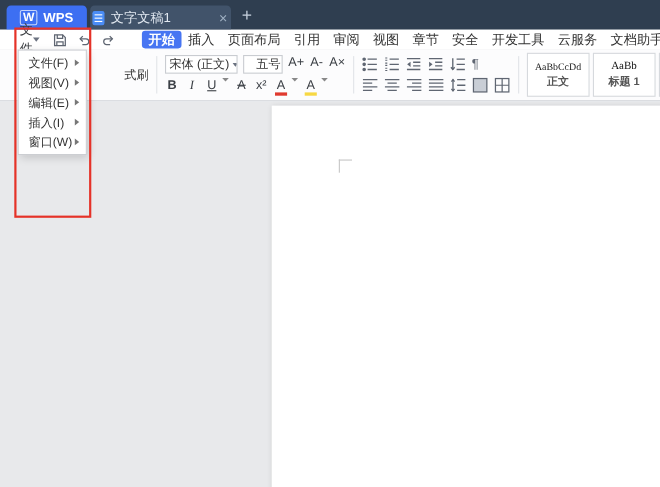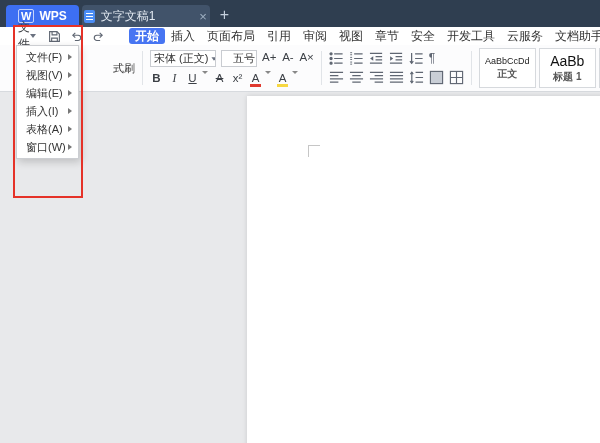--- a/index.html
+++ b/index.html
@@ -72,22 +72,22 @@
   .small-caret { width:0; height:0; border-left:3px solid transparent; border-right:3px solid transparent; border-top:3.5px solid #888; margin-left:-2px; }
   .pic { display:block; }
   .pilcrow { font-size:12px; color:#5f6672; line-height:14px; }
   
   .styles { display:flex; align-items:center; gap:3px; }
   .style-box {
     width:57px; height:40px; border:1px solid #d6d9dd; background:#fff;
     display:flex; flex-direction:column; align-items:center; justify-content:center;
     gap:1px; flex:none;
   }
-  .style-sample { font-size:9px; color:#222; font-family:Liberation Sans, sans-serif; white-space:nowrap; }
-  .style-box.heading .style-sample { font-size:14px; color:#111; }
+  .style-sample { font-size:9px; color:#222; font-family:Liberation Serif, serif; white-space:nowrap; }
+  .style-box.heading .style-sample { font-size:10px; color:#111; }
   .style-label { font-size:10px; color:#555; white-space:nowrap;font-weight:bold; }
   
   .docarea { position:absolute; top:93px; left:0; right:0; bottom:0; background:#e8e9eb; }
   .page {
     position:absolute; left:247px; top:3px; right:-10px; bottom:-10px;
     background:#fff; box-shadow:0 0 5px rgba(0,0,0,.13);
   }
   .corner-mark { position:absolute; left:61px; top:49px; width:12px; height:12px;
     border-left:1px solid #c6c6c6; border-top:1px solid #c6c6c6; }
   
@@ -289,24 +289,20 @@
     </div>
     <div class="dd-item">
       <span>编辑(E)</span>
       <span class="dd-arrow"></span>
     </div>
     <div class="dd-item">
       <span>插入(I)</span>
       <span class="dd-arrow"></span>
     </div>
     <div class="dd-item">
-      <span>表格(A)</span>
-      <span class="dd-arrow"></span>
-    </div>
-    <div class="dd-item">
       <span>窗口(W)</span>
       <span class="dd-arrow"></span>
     </div>
   </div>
 
   <div class="red-annot"></div>
 
 </div>
 
 </body></html>

